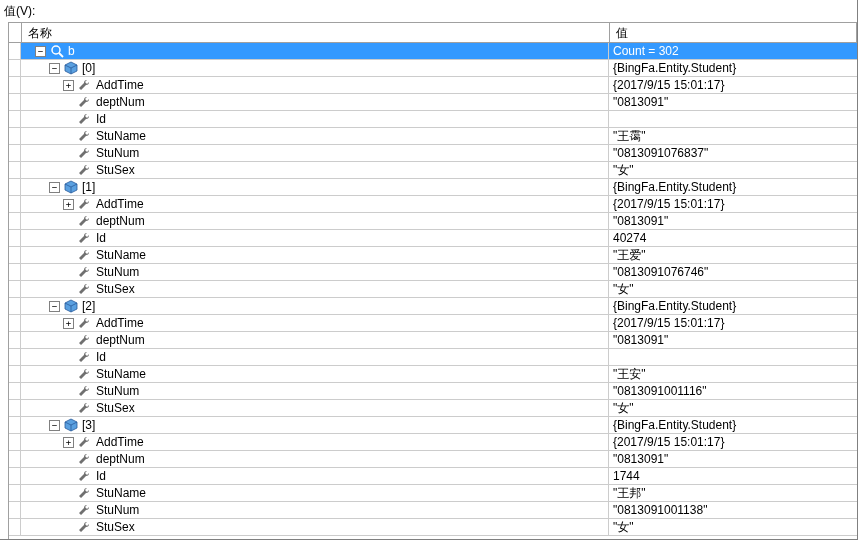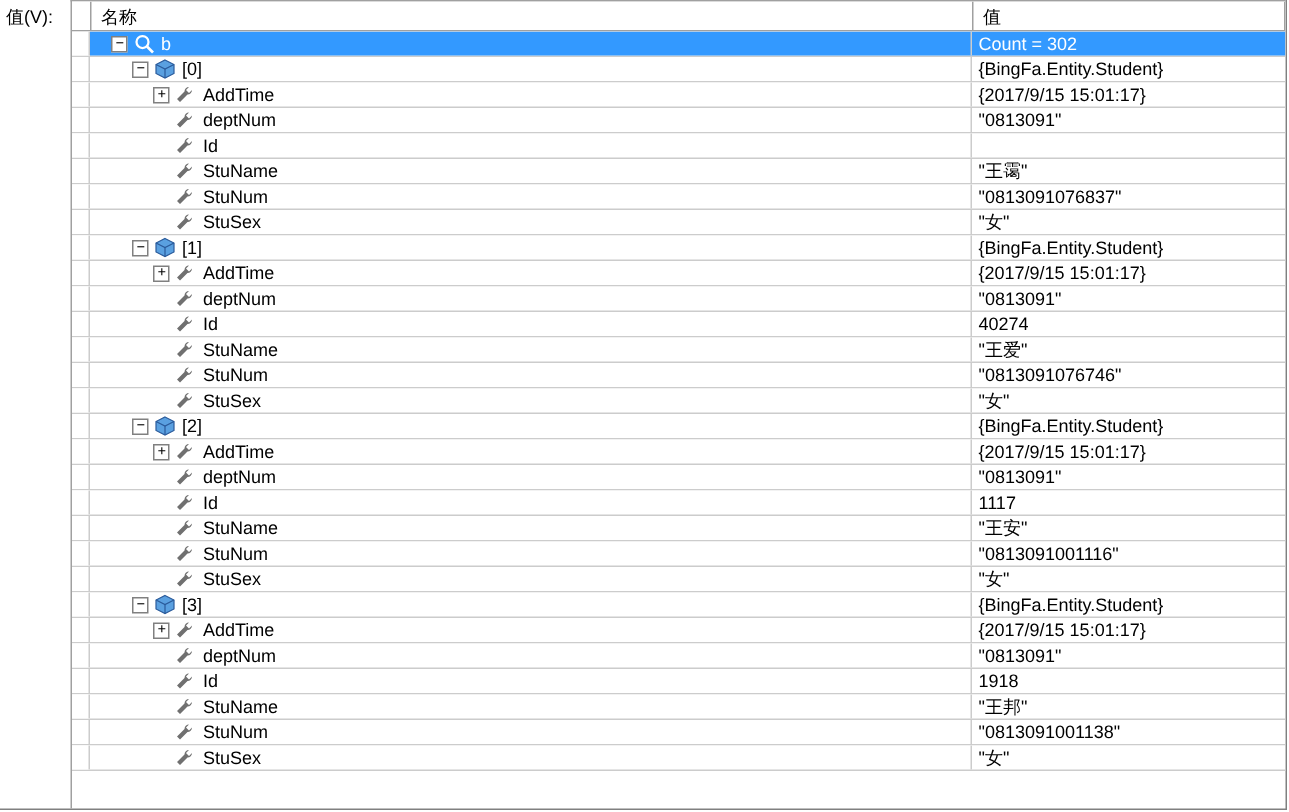--- a/index.html
+++ b/index.html
@@ -14,21 +14,21 @@
     overflow: hidden;
   }
   .outer {
     border: 1px solid #808080;
     border-top: none;
     border-left: none;
     height: 540px;
     width: 858px;
     box-sizing: border-box;
     display: flex;
-    flex-direction: row;
+    flex-direction: column;
   }
   .panel-label {
     padding: 2px 4px 2px 4px;
     height: 18px;
     line-height: 18px;
   }
   .grid-wrap {
     flex: 1;
     border-left: 1px solid #a0a0a0;
     border-top: 1px solid #a0a0a0;
@@ -482,23 +482,20 @@
             <span class="indent"></span>
             <span class="indent"></span>
             <span class="expander spacer"></span>
             <span class="icon">
               <svg viewBox="0 0 14 14">
                 <path d="M9 2 a3 3 0 0 0 -3 3 l-5 5 l2 2 l5 -5 a3 3 0 0 0 3 -3 l-2 2 l-2 -2 z" fill="#707070"></path>
               </svg>
             </span>
             <span class="nametxt">Id</span>
           </div>
-          <div class="valcell">
-            <span>1117</span>
-          </div>
         </div>
         <div class="row">
           <div class="gutter"></div>
           <div class="namecell">
             <span class="indent"></span>
             <span class="indent"></span>
             <span class="indent"></span>
             <span class="expander spacer"></span>
             <span class="icon">
               <svg viewBox="0 0 14 14">
@@ -610,21 +607,21 @@
             <span class="indent"></span>
             <span class="expander spacer"></span>
             <span class="icon">
               <svg viewBox="0 0 14 14">
                 <path d="M9 2 a3 3 0 0 0 -3 3 l-5 5 l2 2 l5 -5 a3 3 0 0 0 3 -3 l-2 2 l-2 -2 z" fill="#707070"></path>
               </svg>
             </span>
             <span class="nametxt">Id</span>
           </div>
           <div class="valcell">
-            <span>1918</span>
+            <span>1744</span>
           </div>
         </div>
         <div class="row">
           <div class="gutter"></div>
           <div class="namecell">
             <span class="indent"></span>
             <span class="indent"></span>
             <span class="indent"></span>
             <span class="expander spacer"></span>
             <span class="icon">

